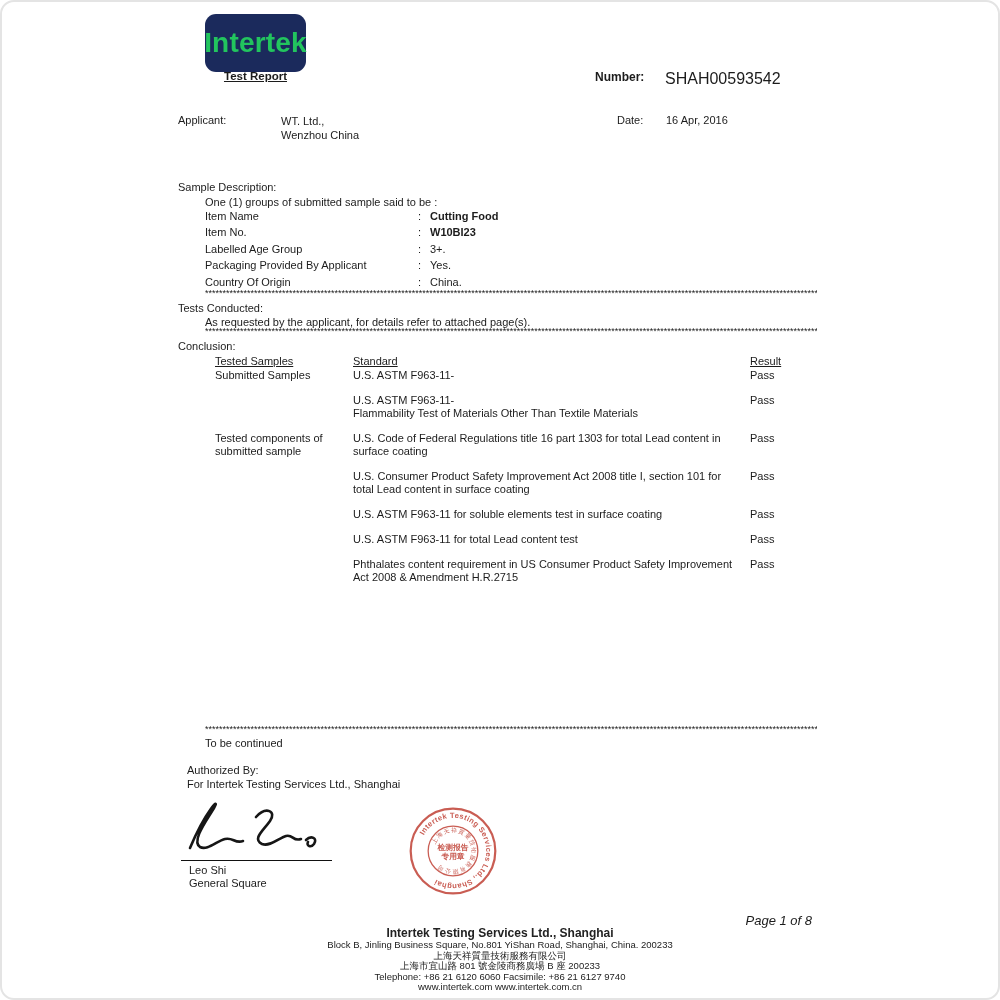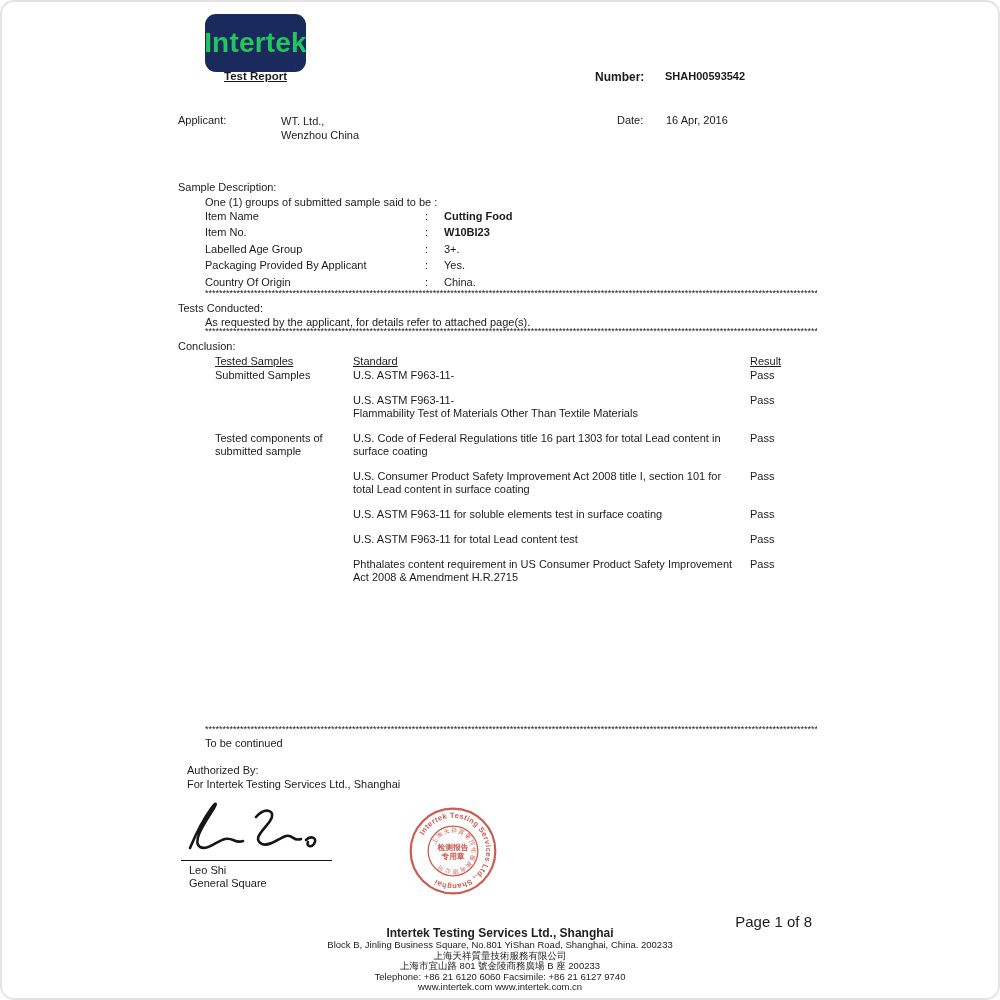--- a/index.html
+++ b/index.html
@@ -10,32 +10,32 @@
   .abs { position:absolute; }
   .bold { font-weight:bold; }
 
   
   .logo { left:205px; top:14px; width:101px; height:58px; background:#1b2a5c; border-radius:11px;
           display:flex; align-items:center; justify-content:center; }
   .logo span { color:#22c55e; font-weight:bold; font-size:28px; letter-spacing:0.2px; }
   .test-report { left:205px; top:70px; width:101px; text-align:center; font-size:11.5px; font-weight:bold;
                  text-decoration:underline; }
   .num-label { left:595px; top:70px; font-size:12px;font-weight:bold; }
-  .num-value { left:665px; top:70px; font-size:11px;font-weight:bold; }
+  .num-value { left:665px; top:70px; font-size:16px; }
   .app-label { left:178px; top:114px; font-size:11px; }
   .app-value { left:281px; top:114px; font-size:11px; line-height:14px; }
   .date-label { left:617px; top:114px; font-size:11px; }
   .date-value { left:666px; top:114px; font-size:11px; }
 
   
   .sd-block { left:178px; top:181px; width:640px; font-size:11px; }
   .sd-title { margin-bottom:3px; }
   .sd-intro { margin-left:27px; margin-bottom:2px; }
   .sd-rows { margin-left:27px; }
-  .sd-row { display:flex; height:16.4px; align-items:flex-start;gap:7px; }
+  .sd-row { display:flex; height:16.4px; align-items:flex-start; }
   .sd-label { width:213px; flex:none; }
   .sd-colon { width:12px; flex:none; }
   .sd-value { }
 
   
   .starline { overflow:hidden; white-space:nowrap; font-size:9px; line-height:7px; height:7px;
               letter-spacing:0; color:#1a1a1a; }
   .sep1 { left:205px; top:290px; width:612px; }
   .sep2 { left:205px; top:328px; width:612px; }
   .sep3 { left:205px; top:726px; width:612px; }
@@ -58,21 +58,21 @@
 
   .auth1 { left:187px; top:764px; font-size:11px; }
   .auth2 { left:187px; top:778px; font-size:11px; }
   .sig-svg { left:180px; top:794px; }
   .sig-line { left:181px; top:860px; width:151px; border-top:1.6px solid #111; }
   .signer-name { left:189px; top:864px; font-size:11px; }
   .signer-title { left:189px; top:877px; font-size:11px; }
 
   .stamp-svg { left:407px; top:805px; opacity:0.88; }
 
-  .page-num { left:700px; top:913px; width:112px; text-align:right; font-size:15px; }
+  .page-num { left:700px; top:913px; width:112px; text-align:right; font-size:13px;font-style:italic; }
 
   .footer { left:0; top:926px; width:1000px; text-align:center; }
   .footer .co { font-size:12px; font-weight:bold; line-height:14px; }
   .footer div { font-size:9.5px; line-height:10.5px; color:#222; }
 </style>
 </head>
 <body>
 
 <div class="frame"></div>
 

